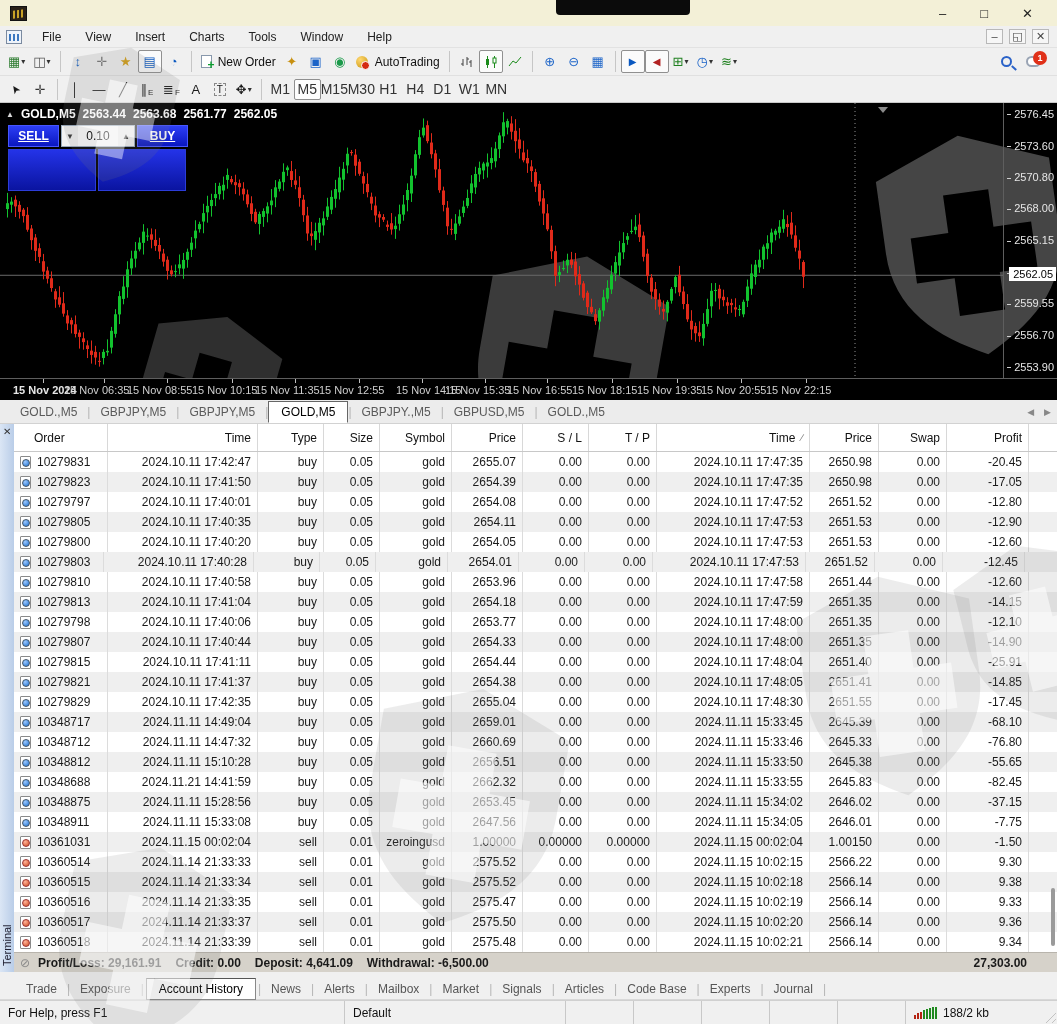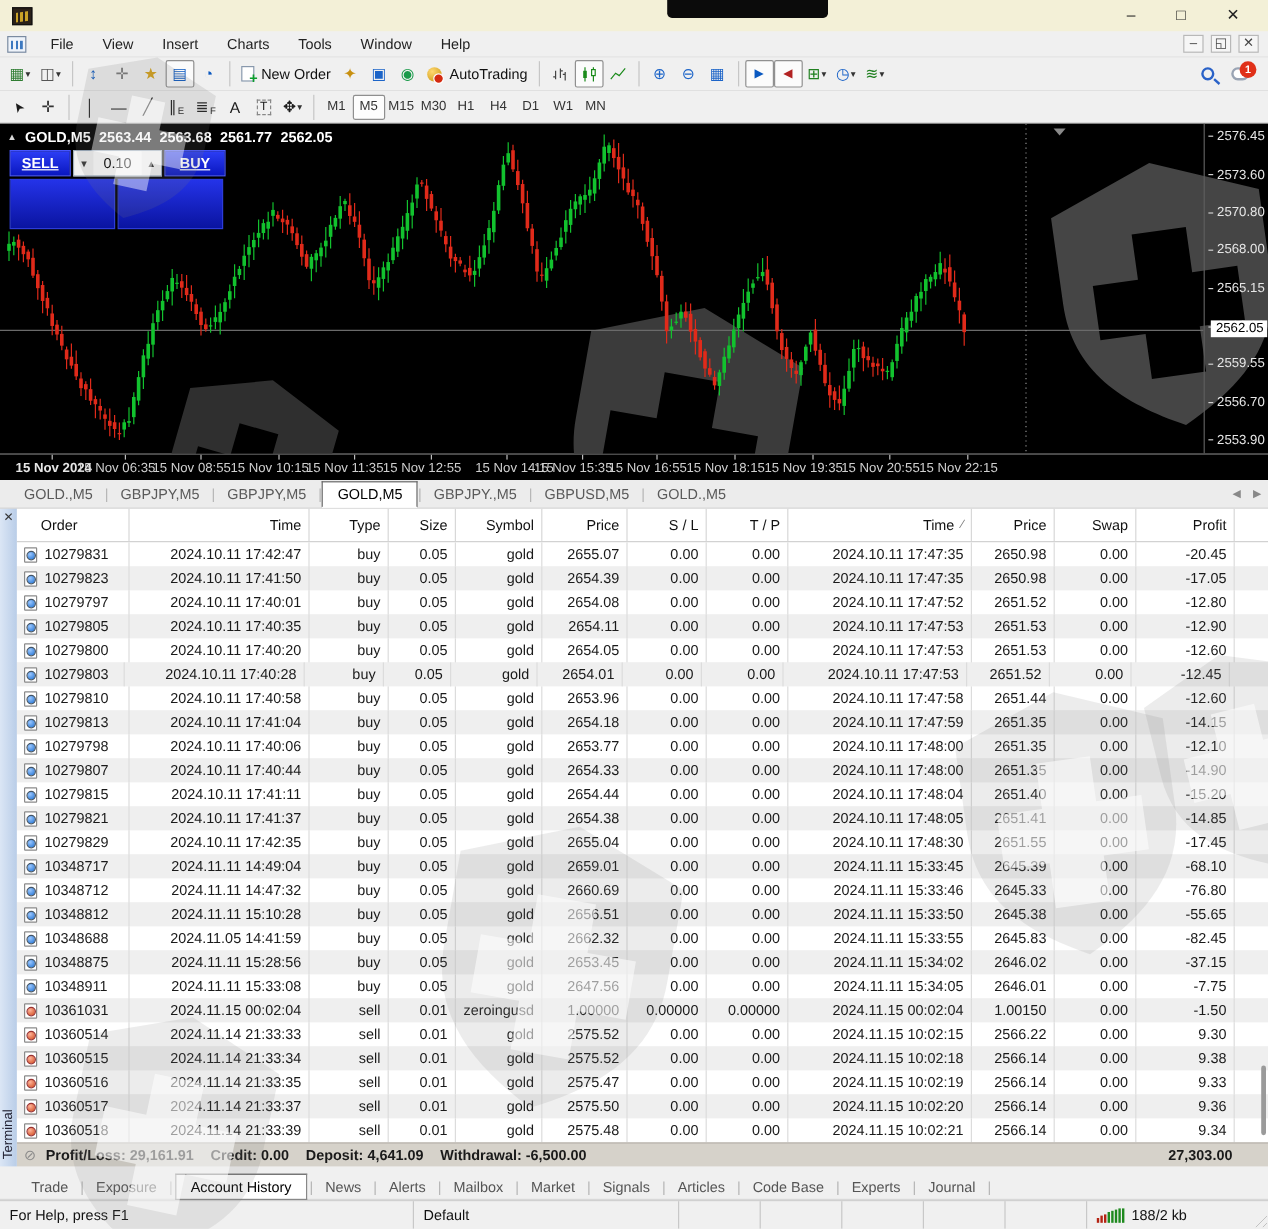--- a/index.html
+++ b/index.html
@@ -28,21 +28,21 @@
   
   .toolbar { display:flex; align-items:center; background:#f0f0f0; padding:0 4px; }
   .tb1 { height:28px; border-bottom:1px solid #e0e0e0; }
   .tb2 { height:27px; border-bottom:1px solid #c8c8c8; }
   .tb-btn { min-width:24px; height:23px; display:flex; align-items:center; justify-content:center; gap:1px;
     border:1px solid transparent; border-radius:2px; font-size:13px; cursor:default; padding:0 3px; }
   .tb-btn.pressed { background:#fbfbfb; border-color:#909090; }
   .tb-btn .dd { font-size:8px; color:#333; }
   .tb-label { font-size:12px; color:#111; margin-left:3px; }
   .tb-sep { width:1px; height:21px; background:#c6c6c6; margin:0 5px; }
-  .tf-btn { width:27px; height:21px; display:flex; align-items:center; justify-content:center; font-size:11px; color:#333;
+  .tf-btn { width:27px; height:21px; display:flex; align-items:center; justify-content:center; font-size:14px; color:#333;
     border:1px solid transparent; border-radius:2px; cursor:default; }
   .tf-btn.pressed { background:#fdfdfd; border-color:#8f8f8f; }
   .page-ico { width:11px; height:13px; background:#fff; border:1px solid #8898ac; position:relative; margin-right:2px; }
   .page-ico:after { content:"+"; position:absolute; right:-4px; bottom:-5px; color:#0b9e2d; font-weight:bold; font-size:12px; }
   .at-ico { width:12px; height:12px; border-radius:50%; background:radial-gradient(circle at 35% 30%,#ffd870,#c8920a); position:relative; margin-right:3px; }
   .at-ico:after { content:""; position:absolute; right:-2px; bottom:-2px; width:7px; height:7px; border-radius:50%; background:#d42a10; border:1px solid #fff; }
   .mag { width:11px; height:11px; border:2px solid #2a62c8; border-radius:50%; position:relative; }
   .mag:after { content:""; position:absolute; left:8px; top:9px; width:6px; height:2px; background:#2a62c8; transform:rotate(42deg); }
   .chat { width:15px; height:11px; border:2px solid #9aa4b4; border-radius:6px; position:relative; background:#fff; }
   .badge { position:absolute; right:-8px; top:-7px; min-width:14px; height:14px; border-radius:50%; background:#e03018; color:#fff;
@@ -1015,21 +1015,21 @@
           <div class="t-cell r" style="width: 150px;">2024.10.11 17:41:11</div>
           <div class="t-cell r" style="width: 66px;">buy</div>
           <div class="t-cell r" style="width: 56px;">0.05</div>
           <div class="t-cell r" style="width: 72px;">gold</div>
           <div class="t-cell r" style="width: 71px;">2654.44</div>
           <div class="t-cell r" style="width: 66px;">0.00</div>
           <div class="t-cell r" style="width: 68px;">0.00</div>
           <div class="t-cell r" style="width: 153px;">2024.10.11 17:48:04</div>
           <div class="t-cell r" style="width: 69px;">2651.40</div>
           <div class="t-cell r" style="width: 68px;">0.00</div>
-          <div class="t-cell r" style="width: 82px;">-15.20</div>
+          <div class="t-cell r" style="width: 82px;">-25.91</div>
         </div>
         <div class="t-row alt">
           <div class="t-cell" style="width: 94px;">
             <span class="doc buy"></span>
             <span>10279821</span>
           </div>
           <div class="t-cell r" style="width: 150px;">2024.10.11 17:41:37</div>
           <div class="t-cell r" style="width: 66px;">buy</div>
           <div class="t-cell r" style="width: 56px;">0.05</div>
           <div class="t-cell r" style="width: 72px;">gold</div>
@@ -1107,21 +1107,21 @@
           <div class="t-cell r" style="width: 153px;">2024.11.11 15:33:50</div>
           <div class="t-cell r" style="width: 69px;">2645.38</div>
           <div class="t-cell r" style="width: 68px;">0.00</div>
           <div class="t-cell r" style="width: 82px;">-55.65</div>
         </div>
         <div class="t-row">
           <div class="t-cell" style="width: 94px;">
             <span class="doc buy"></span>
             <span>10348688</span>
           </div>
-          <div class="t-cell r" style="width: 150px;">2024.11.05 14:41:59</div>
+          <div class="t-cell r" style="width: 150px;">2024.11.21 14:41:59</div>
           <div class="t-cell r" style="width: 66px;">buy</div>
           <div class="t-cell r" style="width: 56px;">0.05</div>
           <div class="t-cell r" style="width: 72px;">gold</div>
           <div class="t-cell r" style="width: 71px;">2662.32</div>
           <div class="t-cell r" style="width: 66px;">0.00</div>
           <div class="t-cell r" style="width: 68px;">0.00</div>
           <div class="t-cell r" style="width: 153px;">2024.11.11 15:33:55</div>
           <div class="t-cell r" style="width: 69px;">2645.83</div>
           <div class="t-cell r" style="width: 68px;">0.00</div>
           <div class="t-cell r" style="width: 82px;">-82.45</div>

